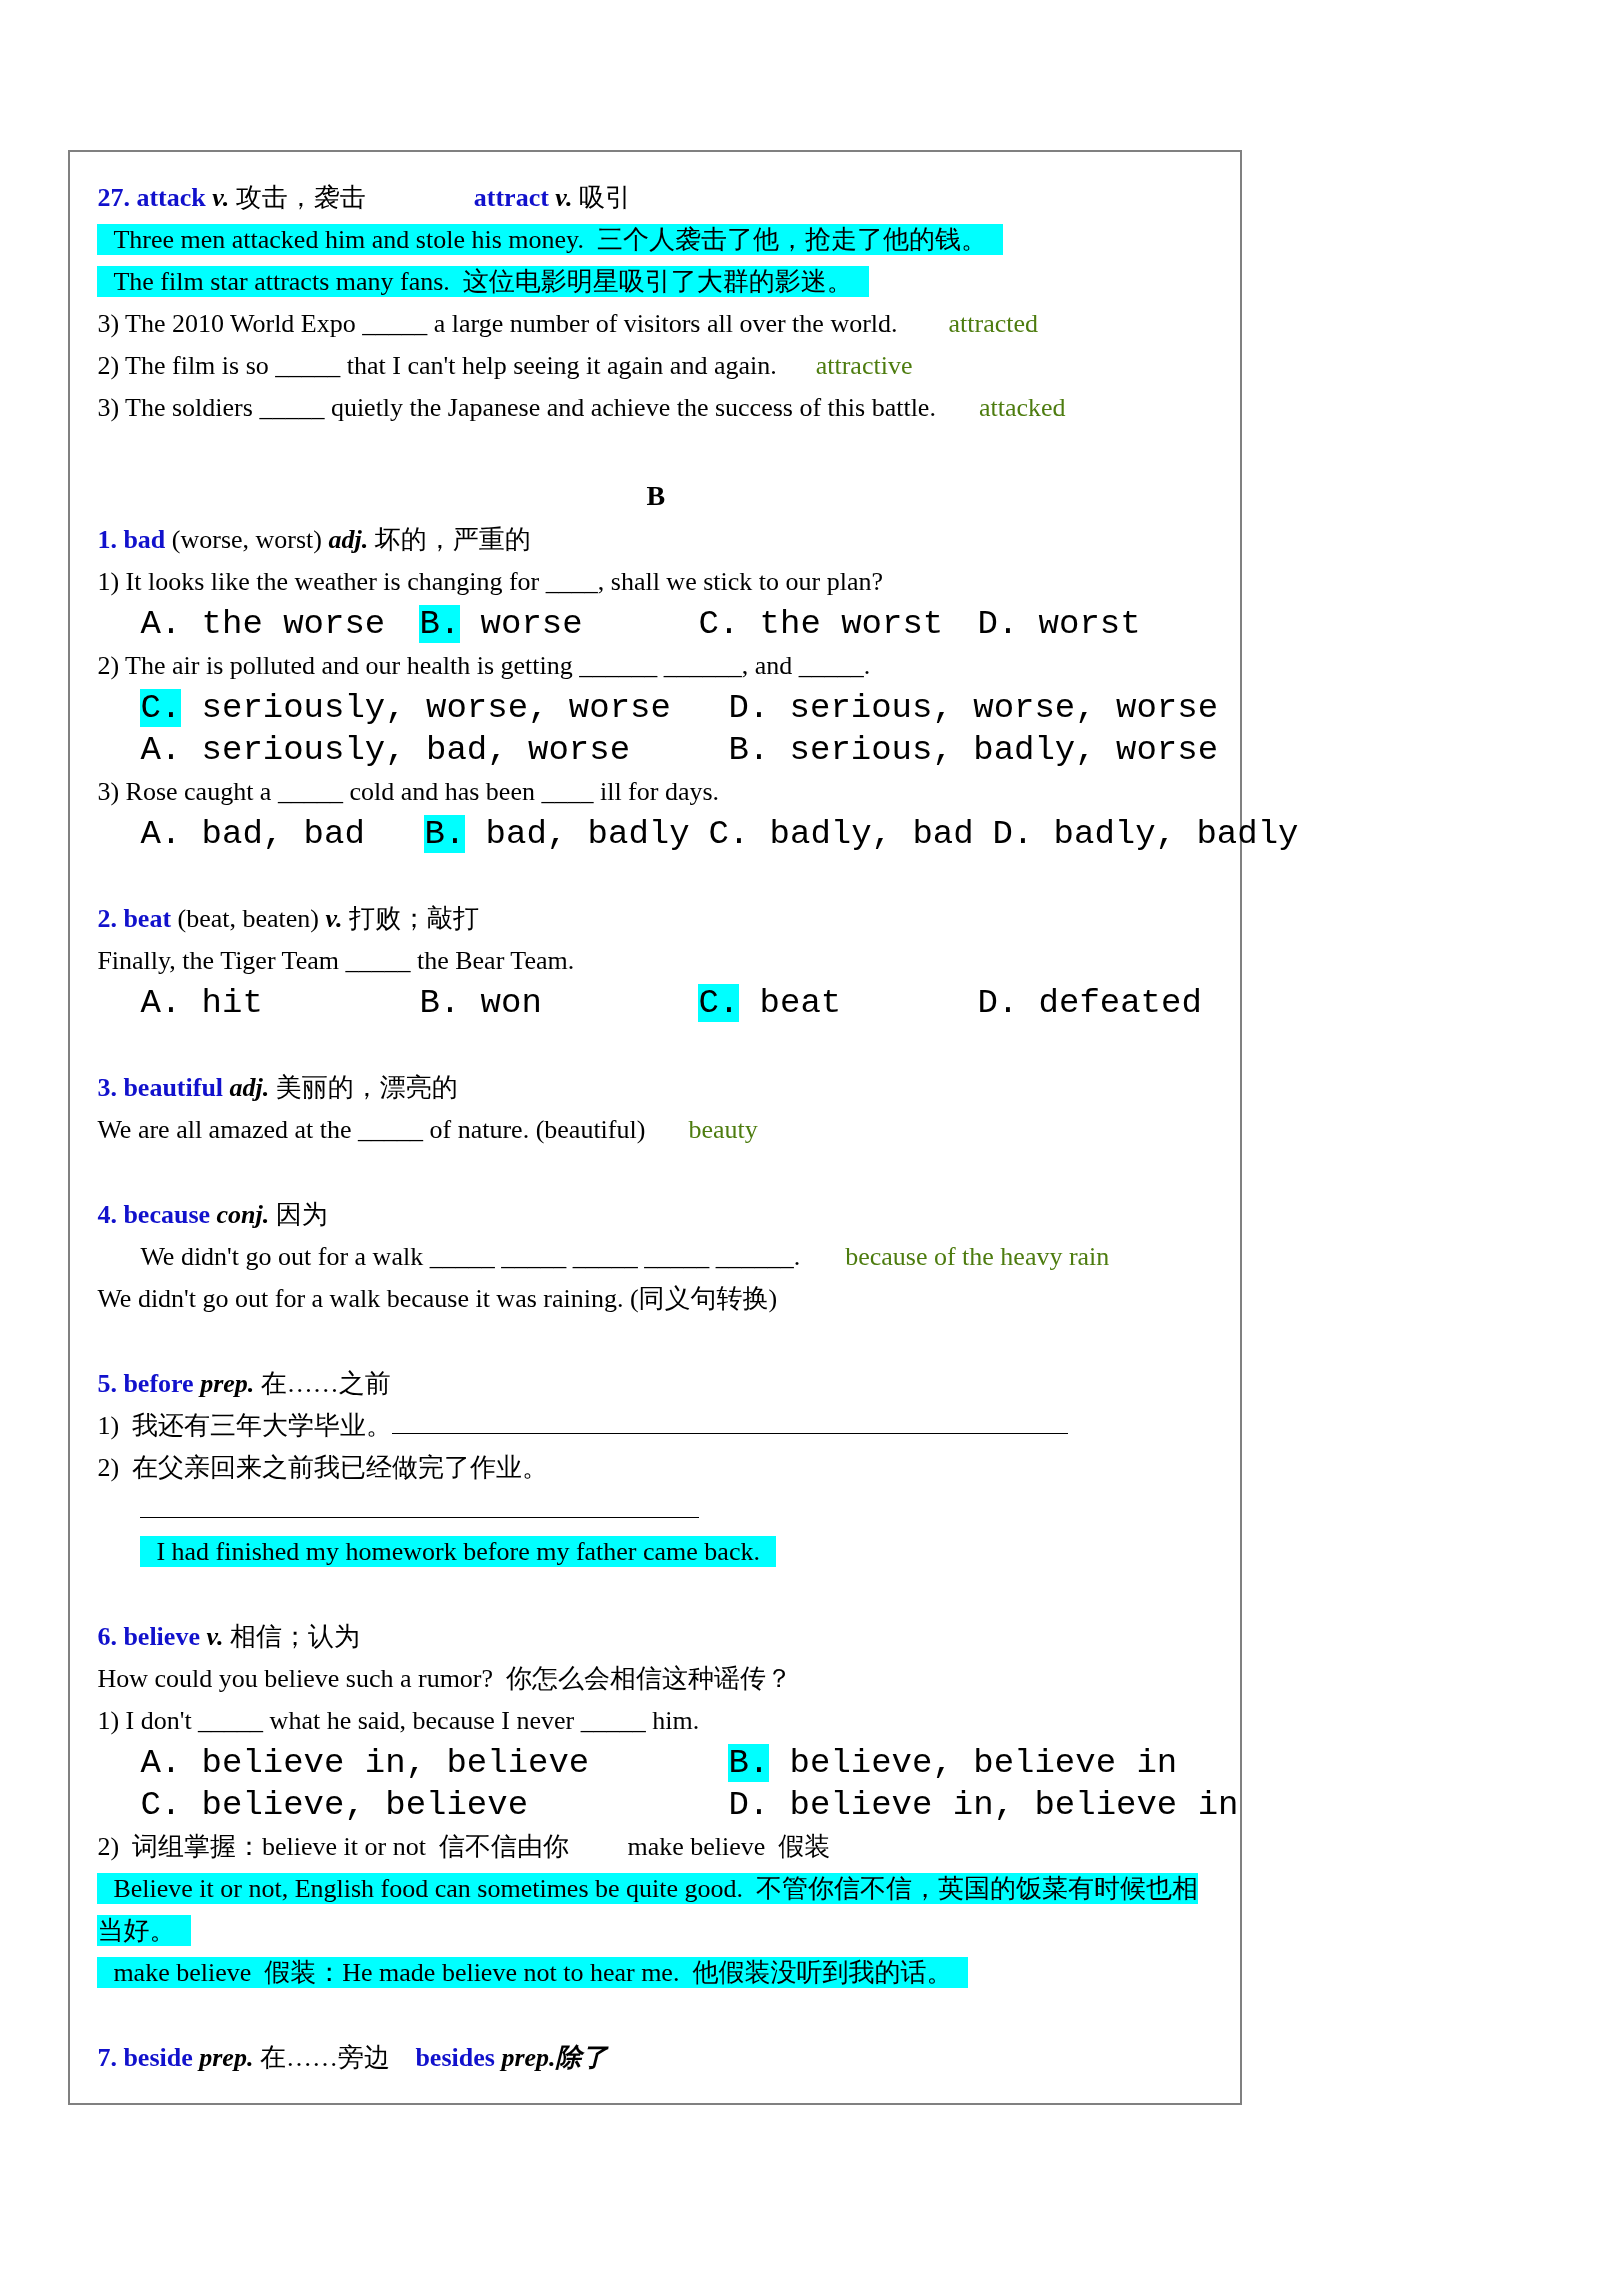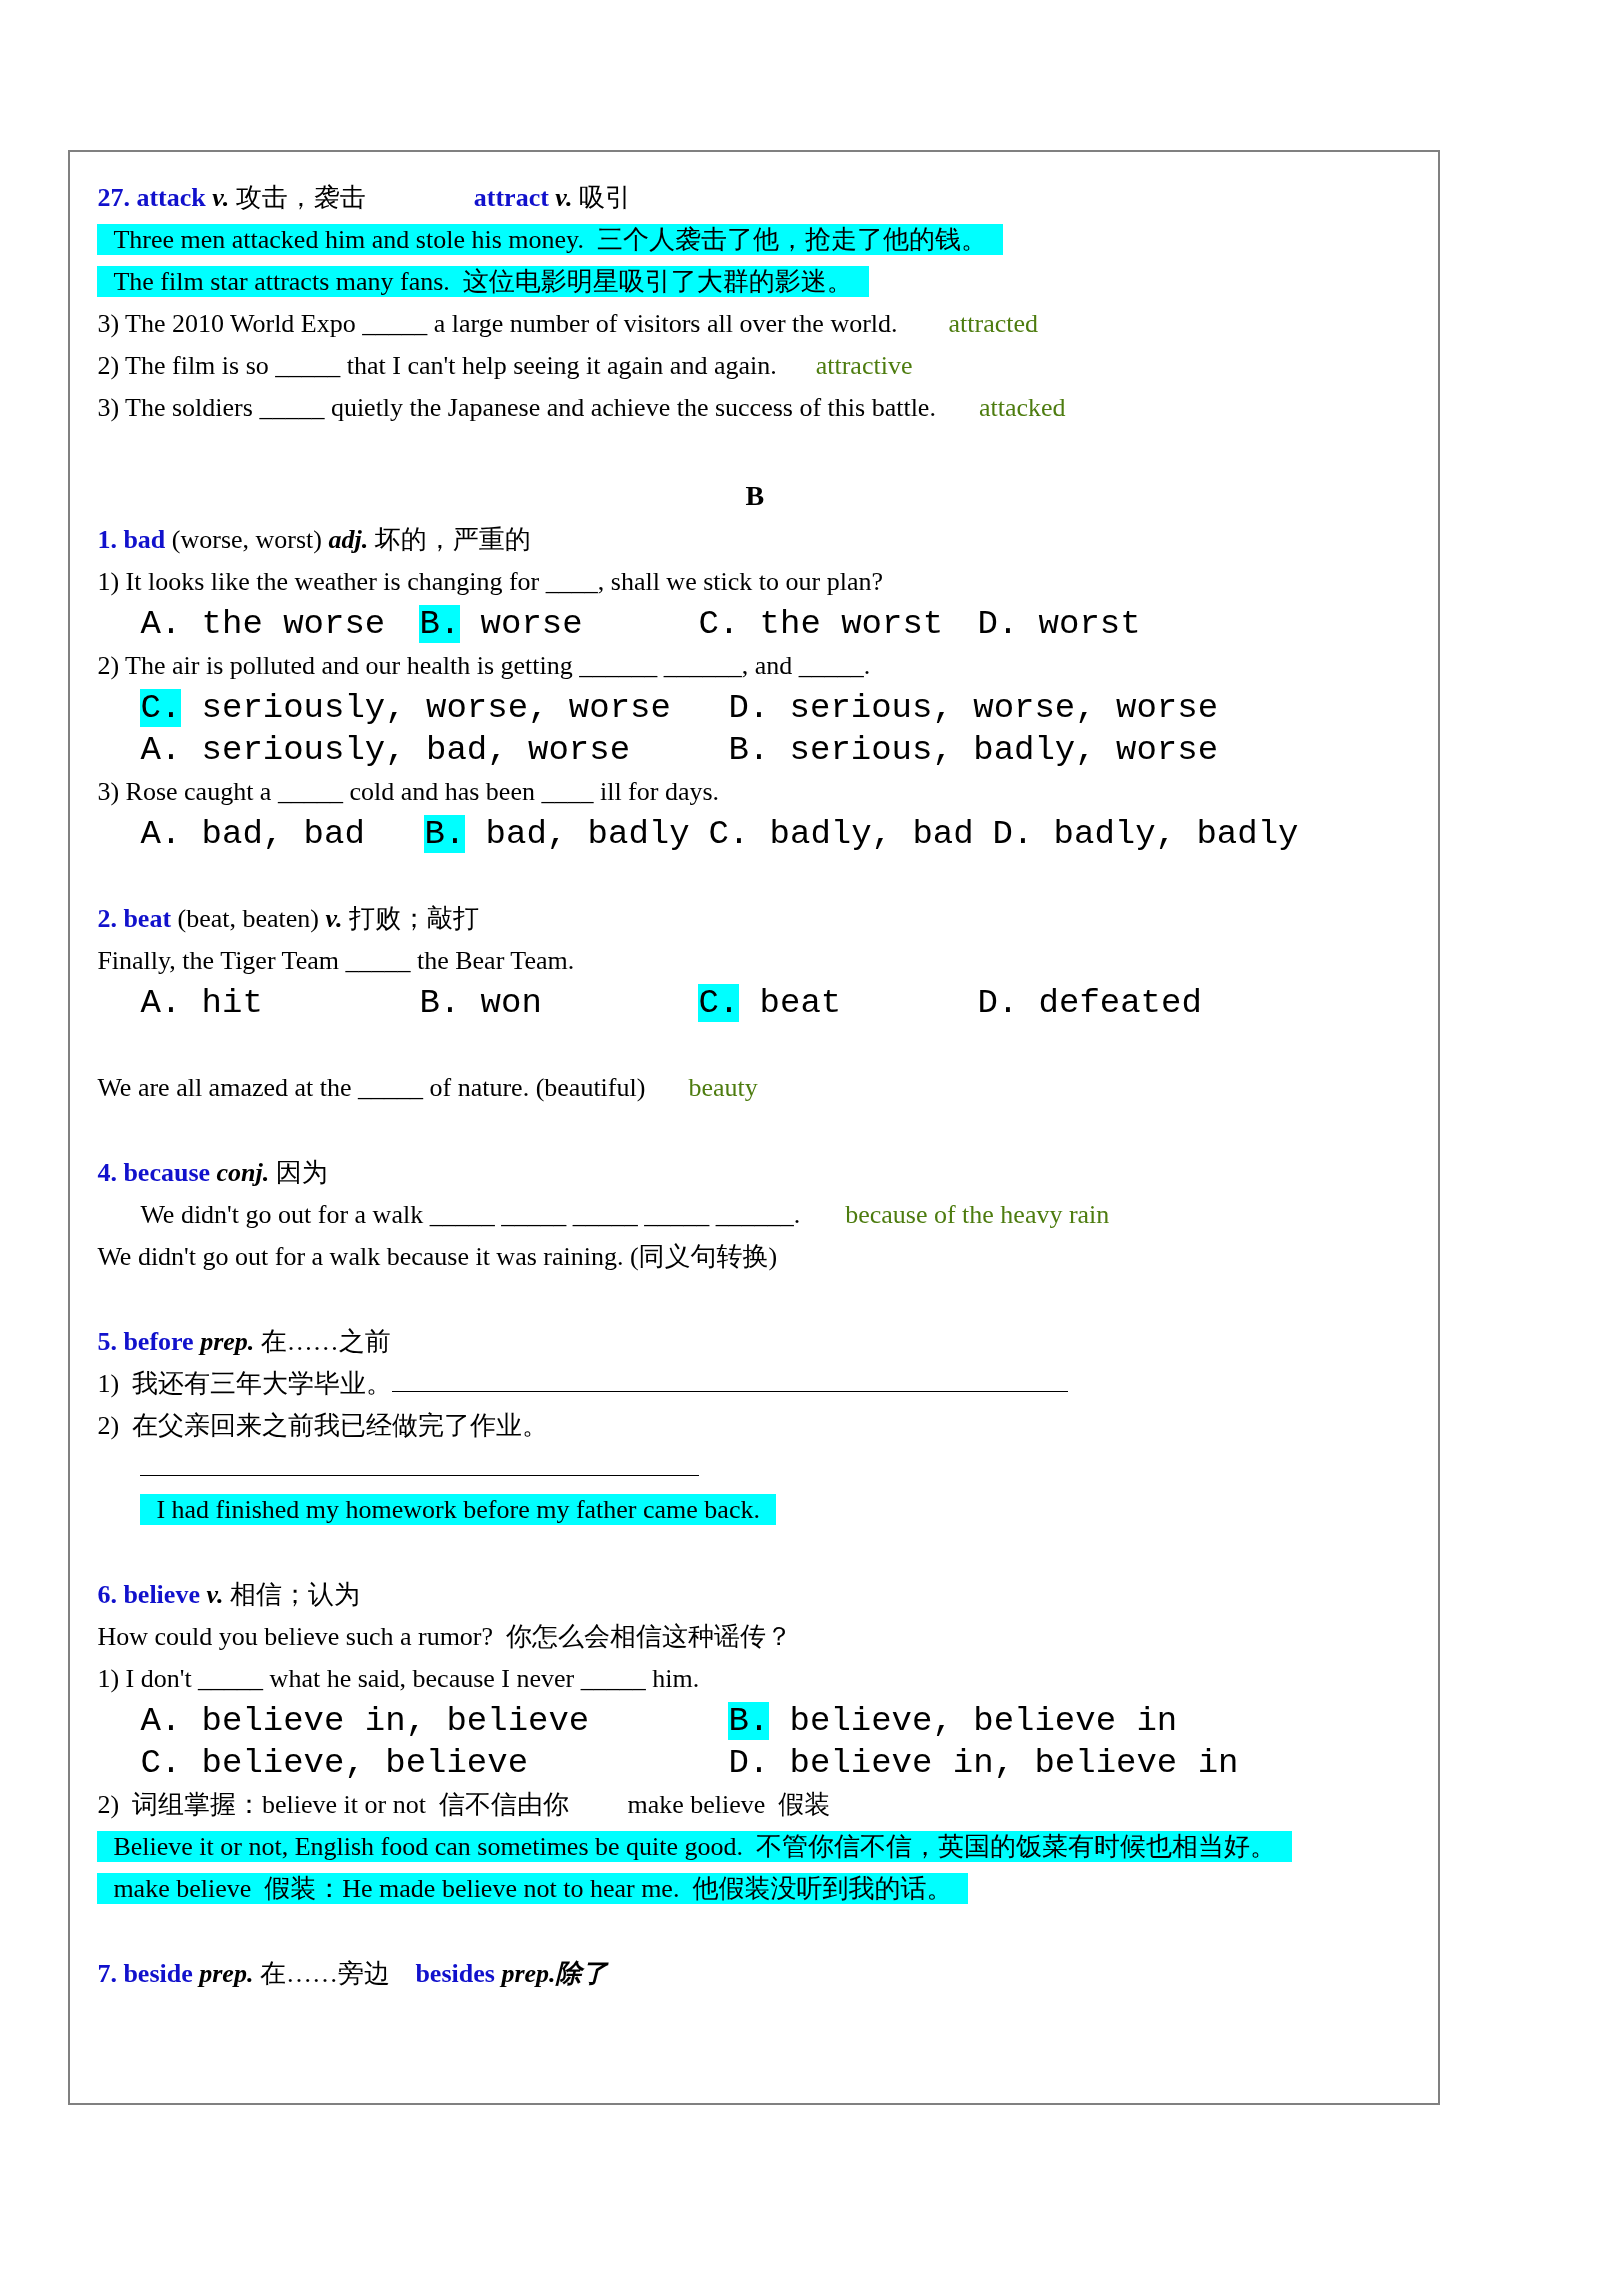--- a/index.html
+++ b/index.html
@@ -14,21 +14,21 @@
     color: #000000;
     position: relative;
     overflow: hidden;
   }
 
   
   #page-frame {
     position: absolute;
     left: 68px;
     top: 150px;
-    width: 1372px;
+    width: 1174px;
     height: 1955px;
     border: 2px solid #808080;
     box-sizing: border-box;
     background: #ffffff;
   }
   #page-inner {
     position: absolute;
     left: 27.4px;
     top: 24.5px;
     right: 25.5px;
@@ -133,20 +133,21 @@
     <div class="opts c4b"><span class="opt"><span>A.</span><span> bad, bad</span></span><span class="opt"><span class="mark">B.</span><span> bad, badly</span></span><span class="opt"><span>C.</span><span> badly, bad</span></span><span class="opt"><span>D.</span><span> badly, badly</span></span></div>
 
     <div class="spacer-md"></div>
 
     <div class="entry"><span class="blue b">2. </span><span class="blue b">beat</span><span> (beat, beaten) </span><span class="bi">v.</span><span> 打败；敲打</span></div>
     <div class="line">Finally, the Tiger Team _____ the Bear Team.</div>
     <div class="opts c4"><span class="opt"><span>A.</span><span> hit</span></span><span class="opt"><span>B.</span><span> won</span></span><span class="opt"><span class="mark">C.</span><span> beat</span></span><span class="opt"><span>D.</span><span> defeated</span></span></div>
 
     <div class="spacer-md"></div>
 
+    <div class="entry"><span class="blue b">3. </span><span class="blue b">beautiful</span><span class="bi"> adj.</span><span> 美丽的，漂亮的</span></div>
     <div class="line"><span>We are all amazed at the _____ of nature. (beautiful)</span><span style="display:inline-block;width:43px"></span><span class="ans">beauty</span></div>
 
     <div class="spacer-md"></div>
 
     <div class="entry"><span class="blue b">4. </span><span class="blue b">because</span><span class="bi"> conj.</span><span> 因为</span></div>
     <div class="line indent2"><span>We didn't go out for a walk _____ _____ _____ _____ ______.</span><span style="display:inline-block;width:45px"></span><span class="ans">because of the heavy rain</span></div>
     <div class="line">We didn't go out for a walk because it was raining. (同义句转换)</div>
 
     <div class="spacer-md"></div>
 

